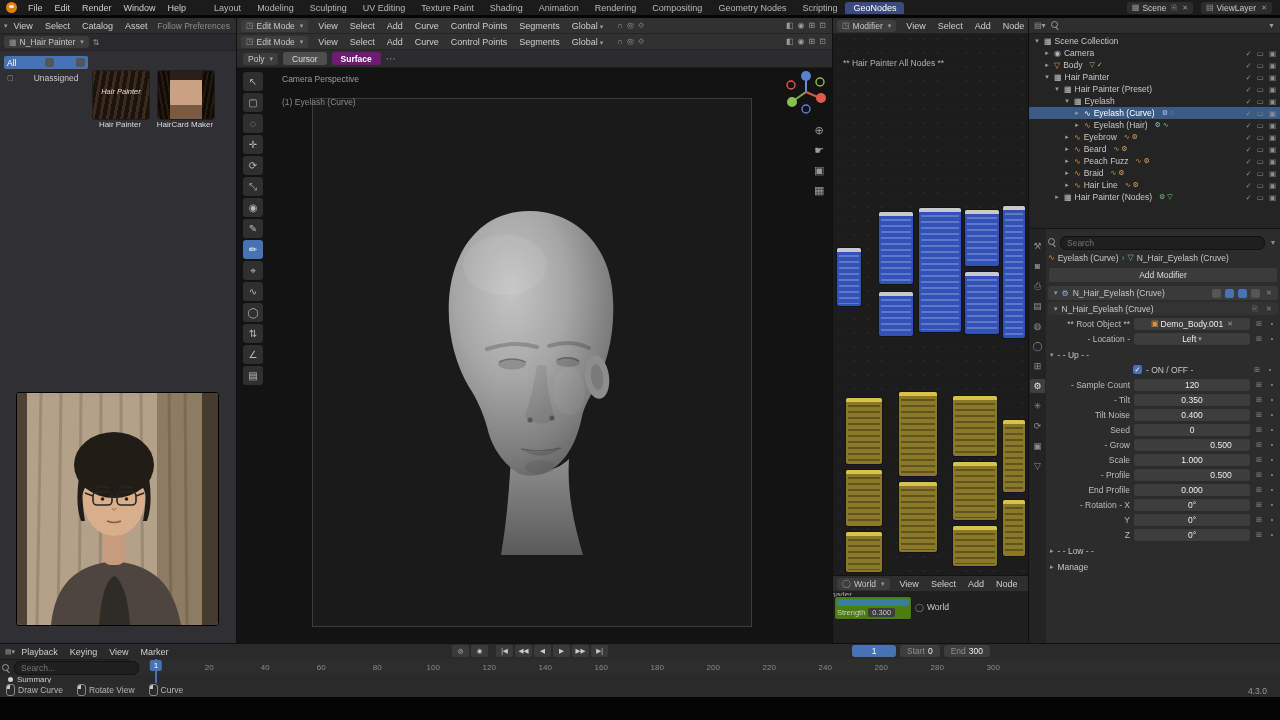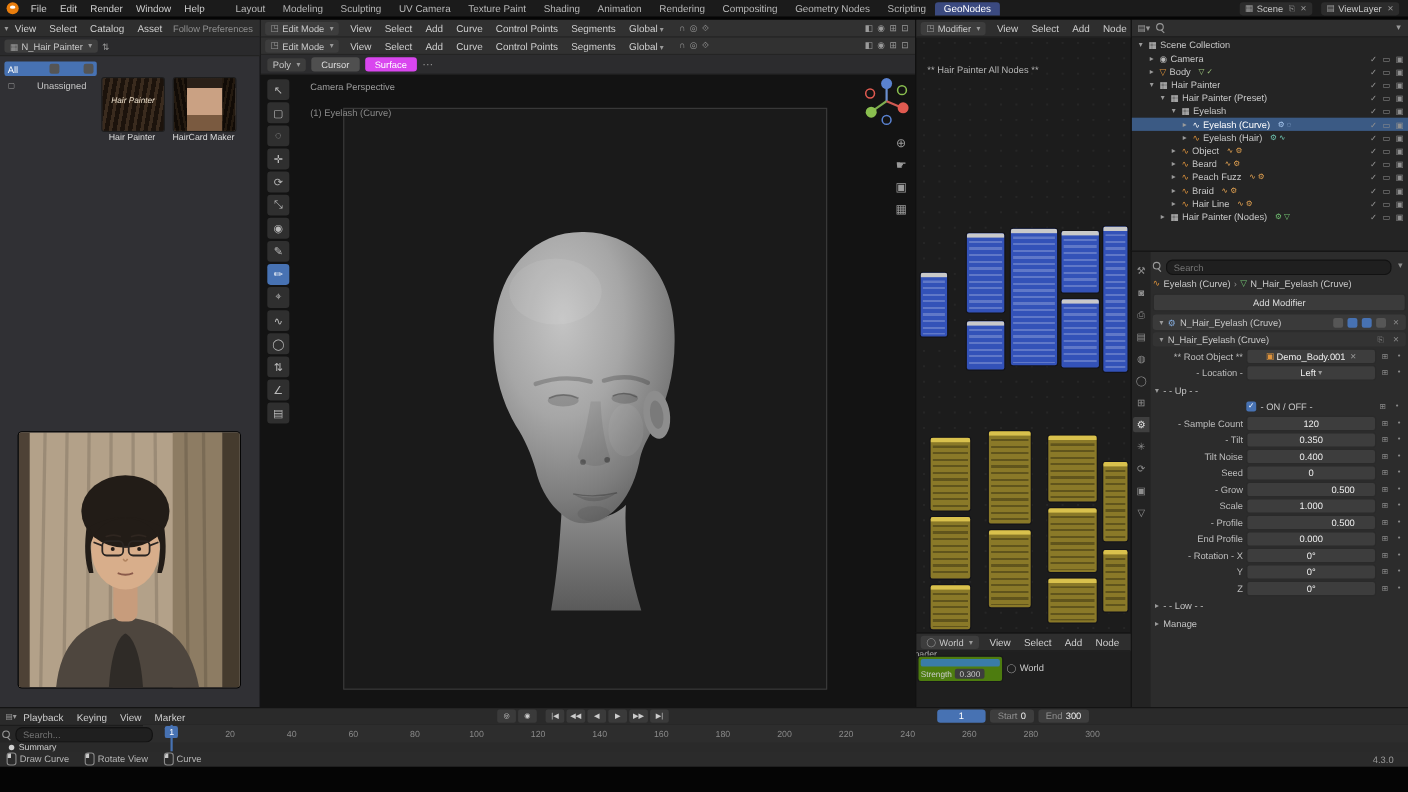--- a/index.html
+++ b/index.html
@@ -34,21 +34,21 @@
   .thumb2::before{content:"";position:absolute;left:0;top:0;bottom:0;width:12px;background:repeating-linear-gradient(80deg,#241a10 0 2px,#110b06 2px 5px);}
   .thumb2::after{content:"";position:absolute;right:0;top:0;bottom:0;width:12px;background:repeating-linear-gradient(100deg,#241a10 0 2px,#110b06 2px 5px);}
   .thumb-name{position:absolute;width:64px;text-align:center;font-size:8px;color:#ddd;}
   
   .viewport{left:237px;top:18px;width:595px;height:625px;background:#131313;}
   .vh{height:15px;background:#313131;display:flex;align-items:center;border-bottom:1px solid #242424;}
   .mode-dd{display:flex;align-items:center;gap:3px;background:#3d3d3d;border-radius:3px;height:12px;padding:0 5px;margin:0 4px;font-size:8.5px;}
   .icon-cl{display:flex;gap:4px;margin-left:8px;color:#9a9a9a;font-size:8px;}
   .tool-h{height:17px;background:#2c2c2e;display:flex;align-items:center;gap:5px;padding:0 6px;border-bottom:1px solid #1d1d1d;}
   .tool-btn{height:13px;padding:0 9px;border-radius:3px;display:flex;align-items:center;font-size:8.5px;background:#4f4f4f;color:#ddd;}
-  .tool-btn.accent{background:#d946ef;color:#fff;}
+  .tool-btn.accent{background:#701a75;color:#fff;font-weight:bold;}
   .vp-toolbar{position:absolute;left:6px;top:54px;display:flex;flex-direction:column;gap:2px;}
   .vtool{width:20px;height:19px;background:#2f2f2f;border-radius:3px;color:#b9b9b9;font-size:10px;
          display:flex;align-items:center;justify-content:center;}
   .vtool.active{background:#4772b3;color:#fff;}
   .cam-rect{position:absolute;left:75px;top:80px;width:438px;height:527px;background:#1a1a1a;border:1px solid #3c3c3c;}
   .vp-overlay{position:absolute;left:45px;font-size:8.5px;color:#9d9d9d;white-space:nowrap;}
   .side-icons{position:absolute;left:577px;top:106px;display:flex;flex-direction:column;gap:7px;color:#9a9a9a;font-size:11px;text-align:center;}
   
   .nodeed{left:832px;top:18px;width:196px;height:557px;background:#1c1c1c;border-left:1px solid #101010;
           background-image:radial-gradient(#262626 1px,transparent 1px);background-size:14px 14px;}
@@ -150,21 +150,21 @@
         <span class="menu">Edit</span>
         <span class="menu">Render</span>
         <span class="menu">Window</span>
         <span class="menu">Help</span>
       </span>
     <span class="tabs">
 
     <span class="tab">Layout</span>
         <span class="tab">Modeling</span>
         <span class="tab">Sculpting</span>
-        <span class="tab">UV Camera</span>
+        <span class="tab">UV Editing</span>
         <span class="tab">Texture Paint</span>
         <span class="tab">Shading</span>
         <span class="tab">Animation</span>
         <span class="tab">Rendering</span>
         <span class="tab">Compositing</span>
         <span class="tab">Geometry Nodes</span>
         <span class="tab">Scripting</span>
         <span class="tab active">GeoNodes</span>
       </span>
     <span class="tb-right">
@@ -507,21 +507,21 @@
           <span class="otrail">
             <span>✓</span>
             <span>▭</span>
             <span>▣</span>
           </span>
         </div>
 
         <div class="orow" style="padding-left: 34px;">
           <span class="oarrow">▸</span>
           <span class="oicon" style="color: rgb(224, 148, 60);">∿</span>
-          <span class="olabel">Object</span>
+          <span class="olabel">Eyebrow</span>
           <span class="oextras" style="color: rgb(224, 160, 80);">∿ ⚙</span>
           <span class="otrail">
             <span>✓</span>
             <span>▭</span>
             <span>▣</span>
           </span>
         </div>
 
         <div class="orow" style="padding-left: 34px;">
           <span class="oarrow">▸</span>

